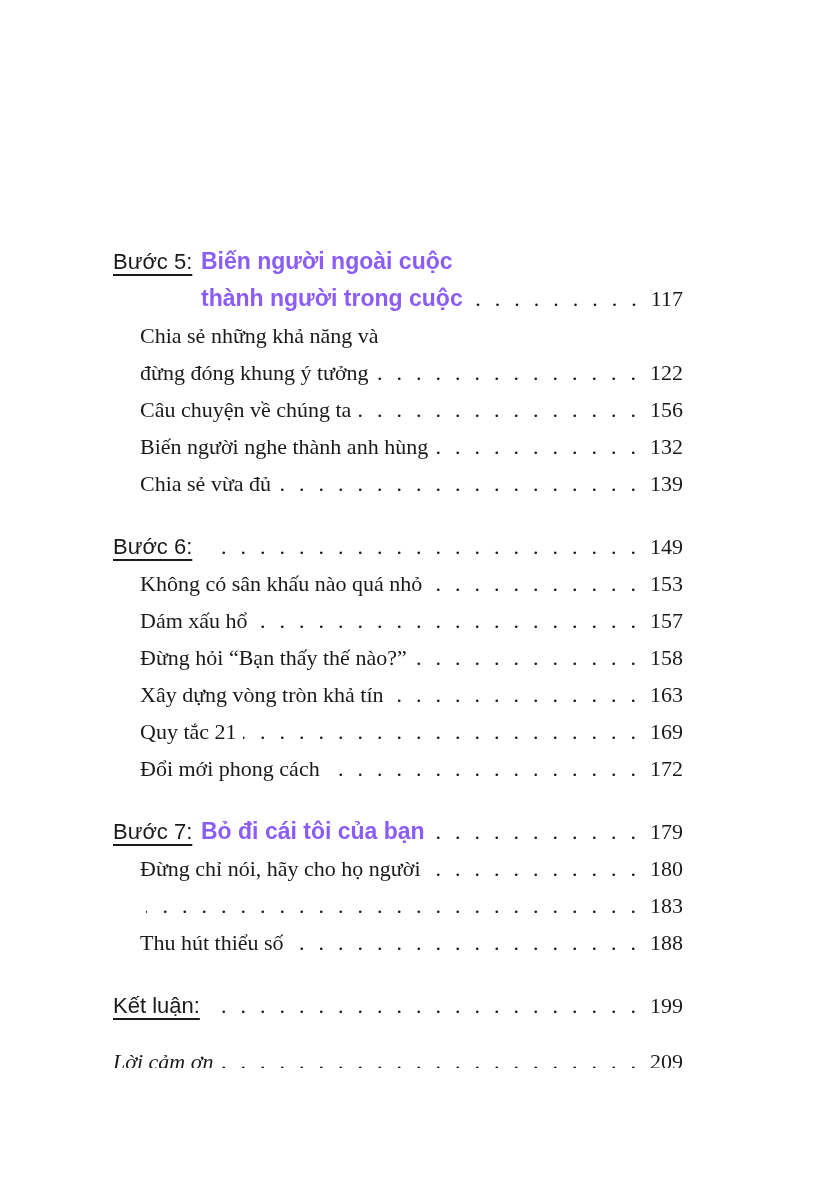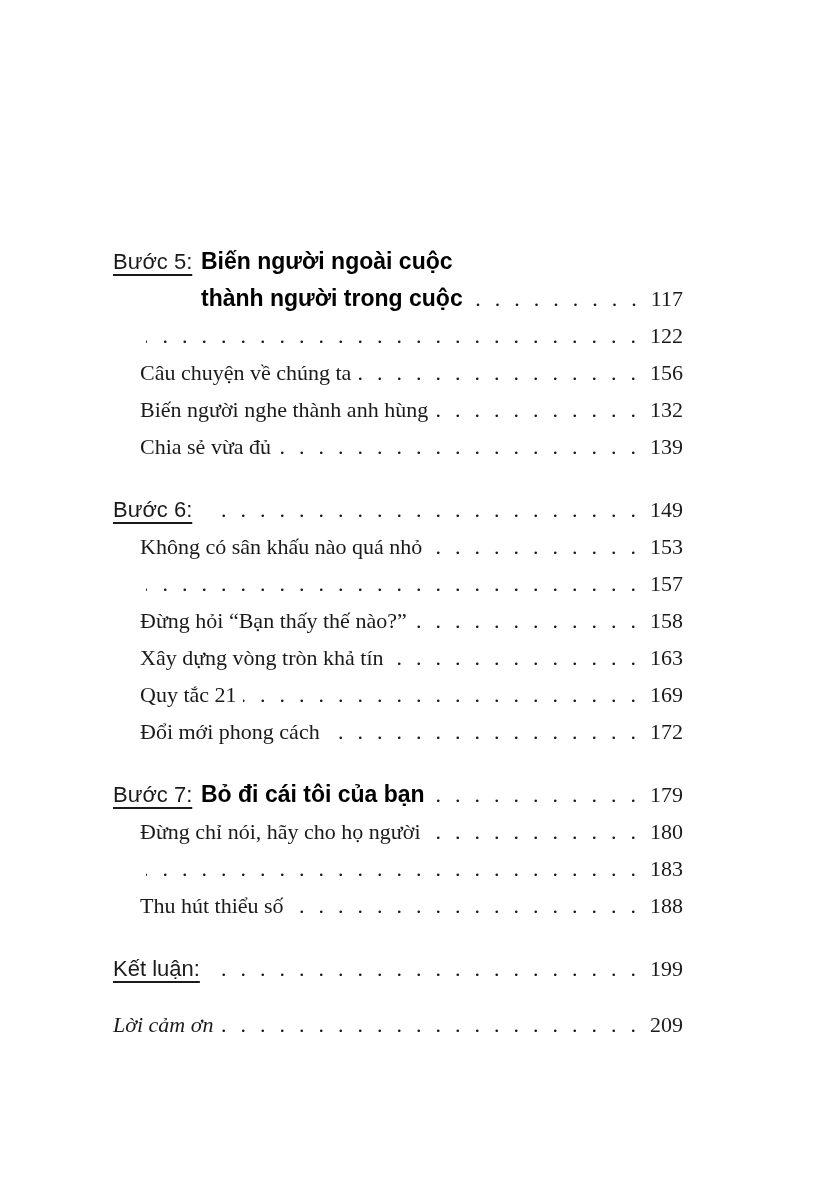--- a/index.html
+++ b/index.html
@@ -42,21 +42,21 @@
     flex-shrink: 0;
   }
   .indent {
     width: 88px;
     flex-shrink: 0;
   }
   .ctitle {
     font-family: "Liberation Sans", "DejaVu Sans", sans-serif;
     font-weight: bold;
     font-size: 23px;
-    color: #000000;
+    color: #8b5cf6;
   }
   .stitle, .pnum, .leader {
     font-family: "Liberation Serif", "DejaVu Serif", serif;
     font-size: 22px;
     color: #1a1a1a;
   }
   .sub { padding-left: 27px; }
   .ack .stitle { font-style: italic; }
 
   .leader {
@@ -83,20 +83,24 @@
       <span class="ctitle">Biến người ngoài cuộc</span>
     </div>
     <div class="row chapter">
       <span class="indent"></span>
       <span class="ctitle">thành người trong cuộc</span>
       <span class="leader">............................................................</span>
       <span class="pnum">117</span>
     </div>
 
     <div class="row sub">
+      <span class="stitle">Chia sẻ những khả năng và</span>
+    </div>
+    <div class="row sub">
+      <span class="stitle">đừng đóng khung ý tưởng</span>
       <span class="leader">............................................................</span>
       <span class="pnum">122</span>
     </div>
     <div class="row sub">
       <span class="stitle">Câu chuyện về chúng ta</span>
       <span class="leader">............................................................</span>
       <span class="pnum">156</span>
     </div>
     <div class="row sub">
       <span class="stitle">Biến người nghe thành anh hùng</span>
@@ -113,20 +117,21 @@
       <span class="prefix">Bước 6:</span>
       <span class="leader">............................................................</span>
       <span class="pnum">149</span>
     </div>
     <div class="row sub">
       <span class="stitle">Không có sân khấu nào quá nhỏ</span>
       <span class="leader">............................................................</span>
       <span class="pnum">153</span>
     </div>
     <div class="row sub">
+      <span class="stitle">Dám xấu hổ</span>
       <span class="leader">............................................................</span>
       <span class="pnum">157</span>
     </div>
     <div class="row sub">
       <span class="stitle">Đừng hỏi “Bạn thấy thế nào?”</span>
       <span class="leader">............................................................</span>
       <span class="pnum">158</span>
     </div>
     <div class="row sub">
       <span class="stitle">Xây dựng vòng tròn khả tín</span>

